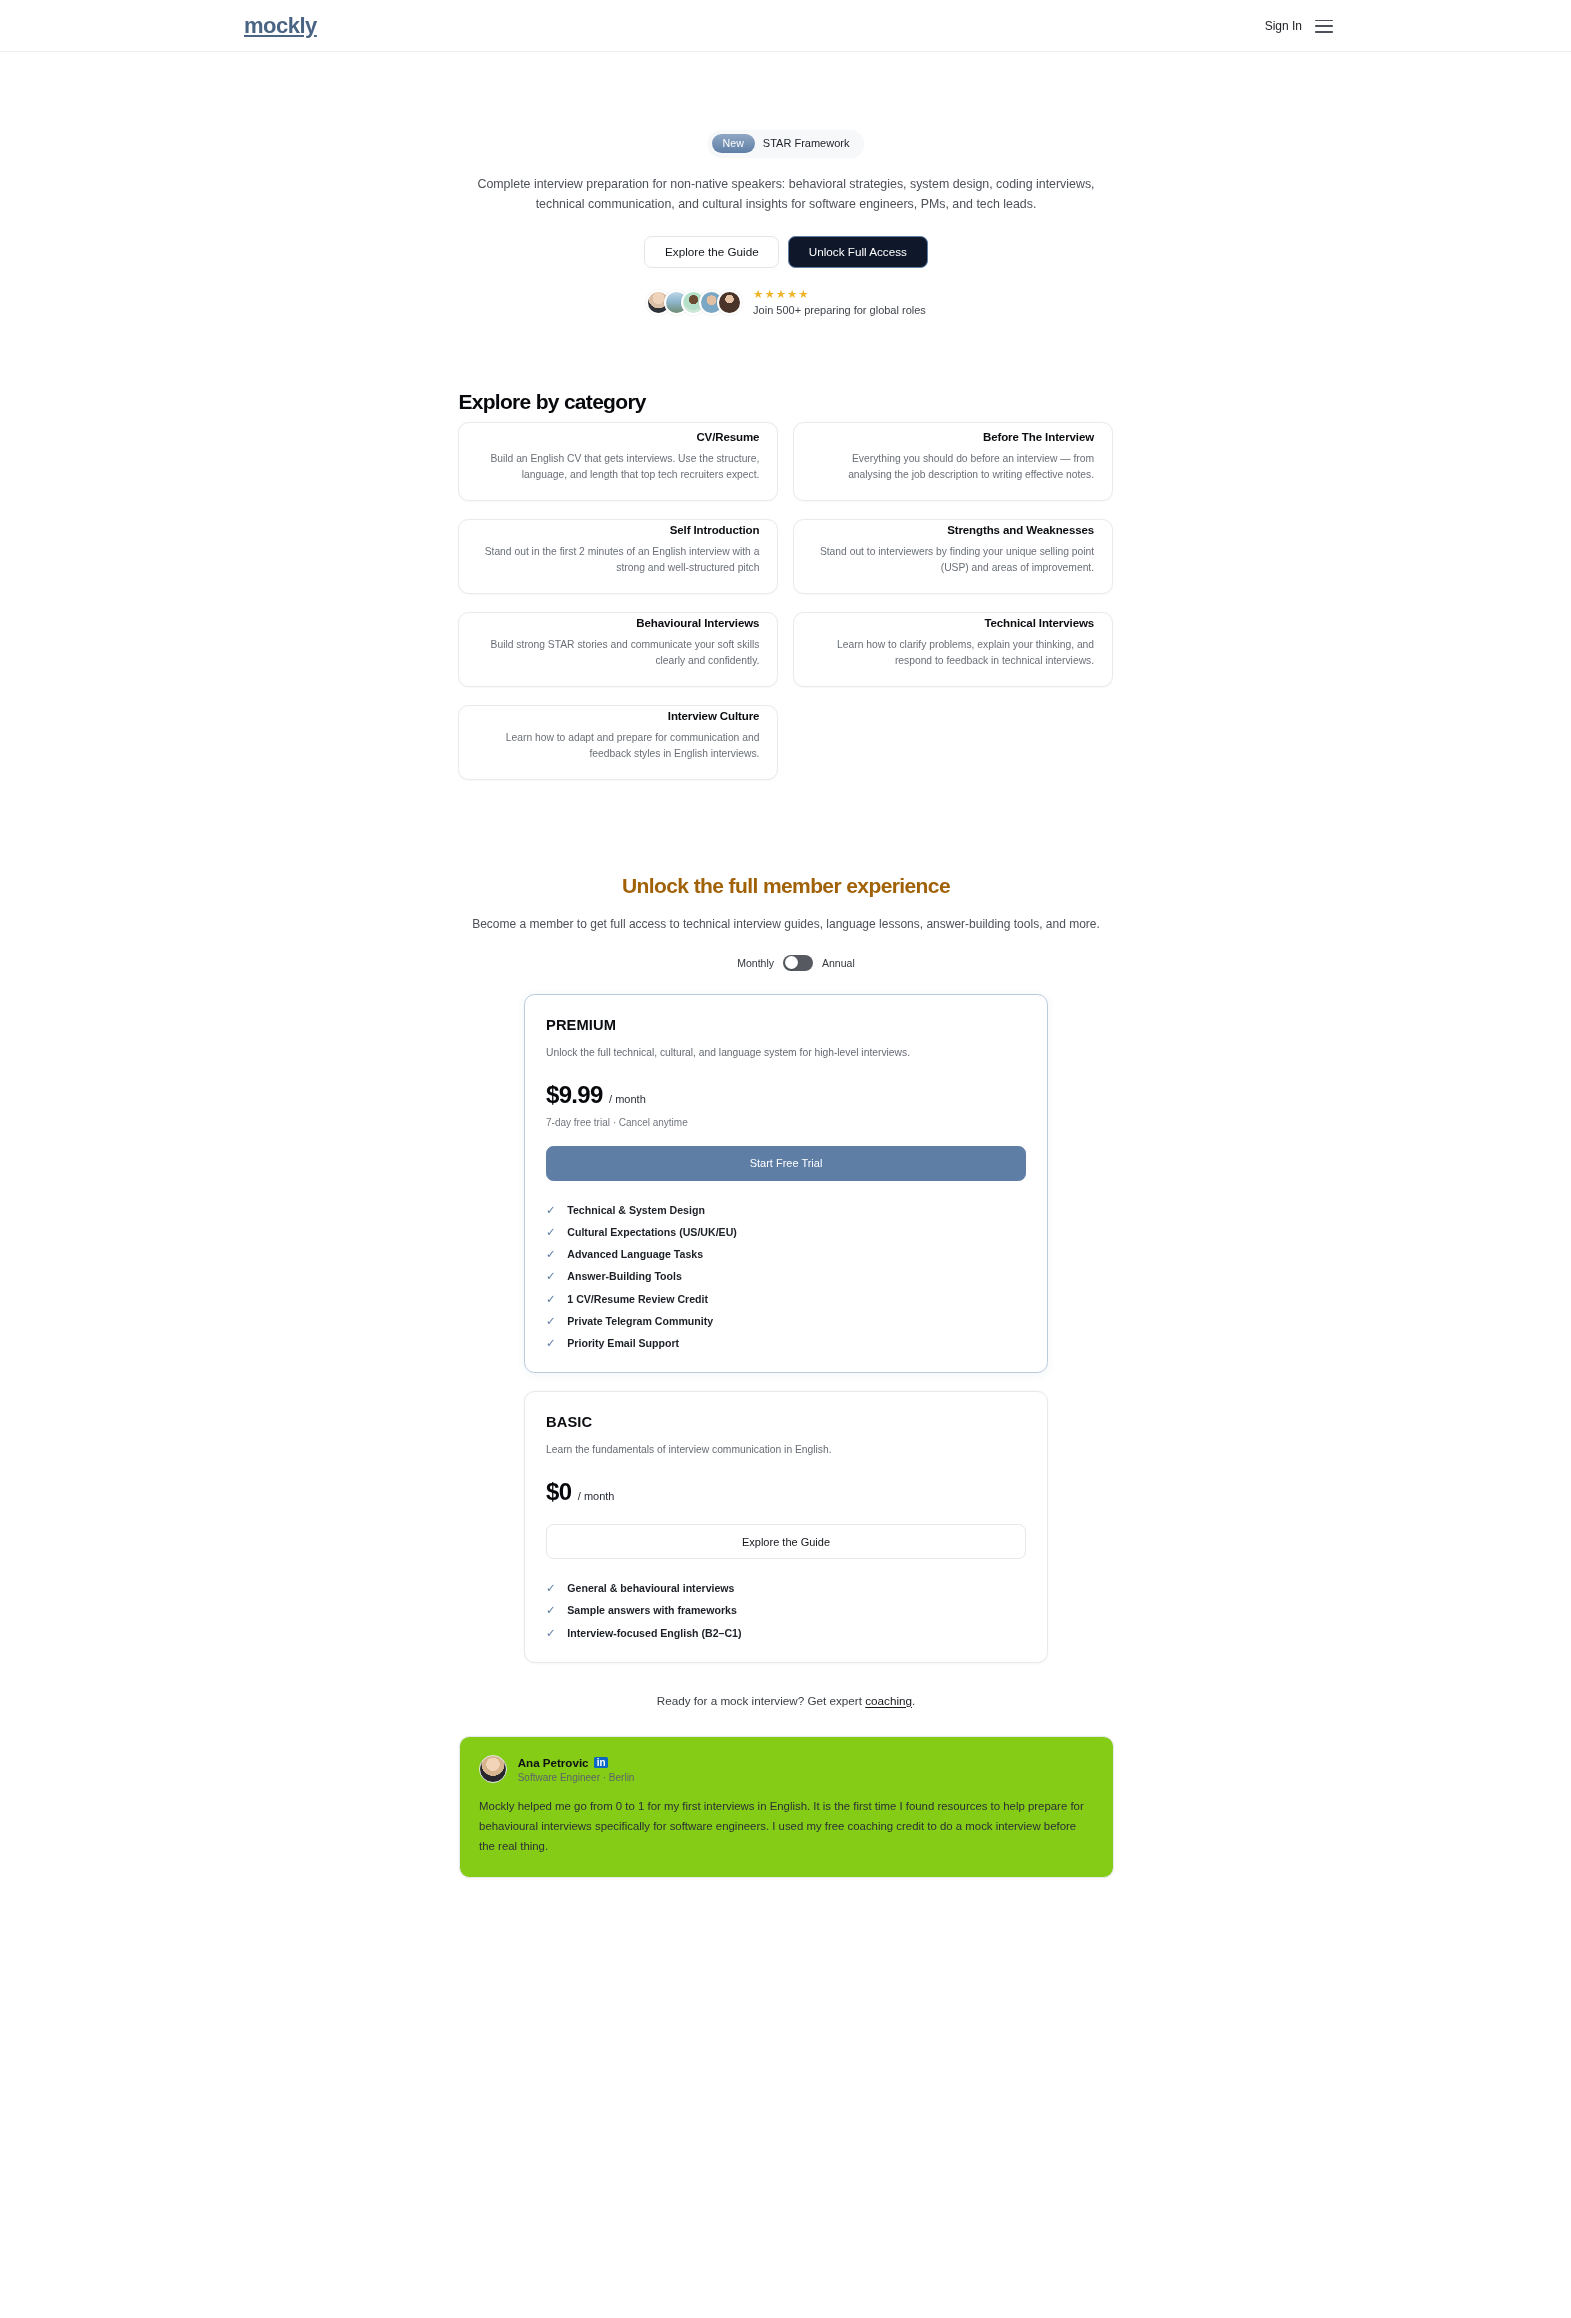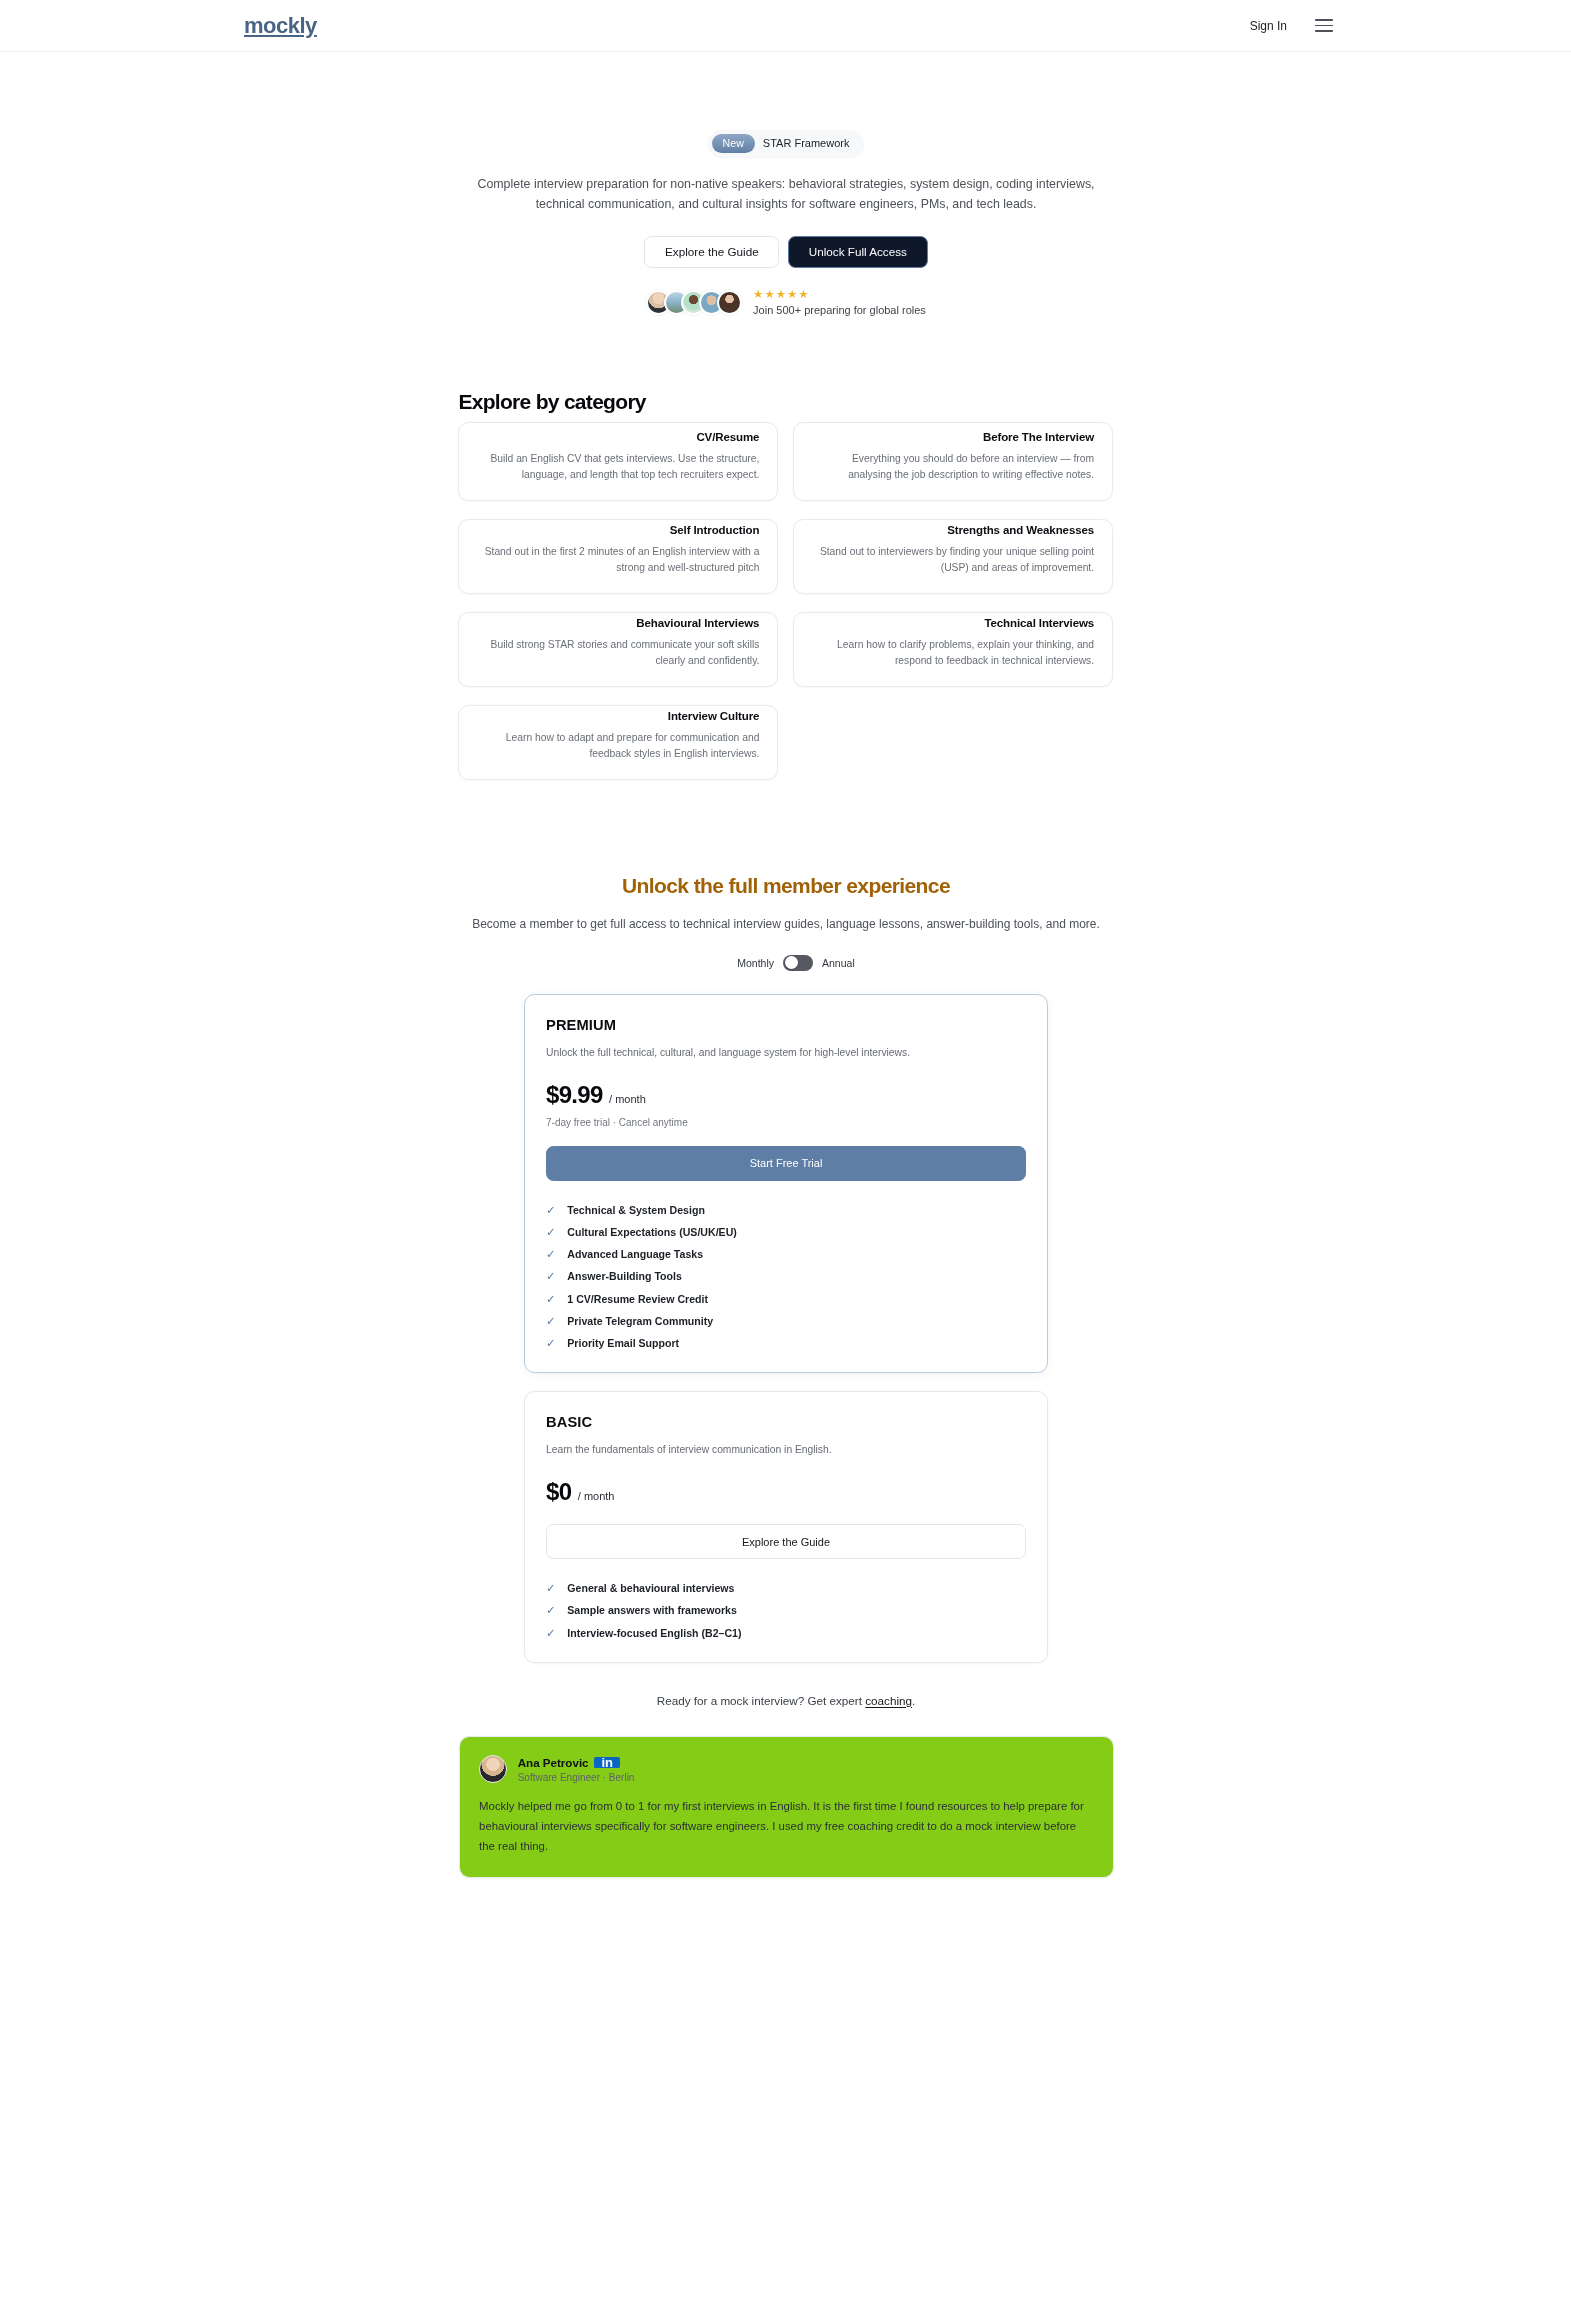--- a/index.html
+++ b/index.html
@@ -31,22 +31,22 @@
     font-weight: 700;
     letter-spacing: -0.5px;
     color: #4a6484;
   }
   .header-right {
     position: absolute;
     right: 239px;
     top: 50%;
     transform: translateY(-50%);
     display: flex;
-    align-items: center;
-    gap: 28px;
+    align-items: flex-end;
+    gap: 13px;
   }
   .signin-link {
     font-size: 12px;
     color: #1b1d21;
     text-decoration: none;
     font-weight: 400;
   }
   .hamburger {
     width: 18px;
     height: 13px;
@@ -366,25 +366,25 @@
     width: 28px;
     height: 28px;
     border-radius: 50%;
     background: radial-gradient(circle at 50% 32%, #f2d5b8 0 30%, #d7b68f 31% 52%, #26282d 53% 100%);
     border: 0.8px solid #e6e8ec;
     flex: 0 0 28px;
   }
   .t-name-row { display: flex; align-items: center; gap: 5.7px; }
   .t-name { font-size: 11.6px; font-weight: 600; color: #0d1014; }
   .li-icon {
-    width: 26px; height: 10.6px;
+    width: 14px; height: 10.6px;
     background: #0a66c2;
     border-radius: 1.6px;
     color: #ffffff;
-    font-size: 13px;
+    font-size: 10px;
     font-weight: 700;
     display: flex;
     align-items: center;
     justify-content: center;
     line-height: 1;
     font-family: "Liberation Sans", sans-serif;
   }
   .t-role { margin-top: 2.5px; font-size: 10px; color: #5e636b; }
   .t-body {
     margin-top: 14px;

